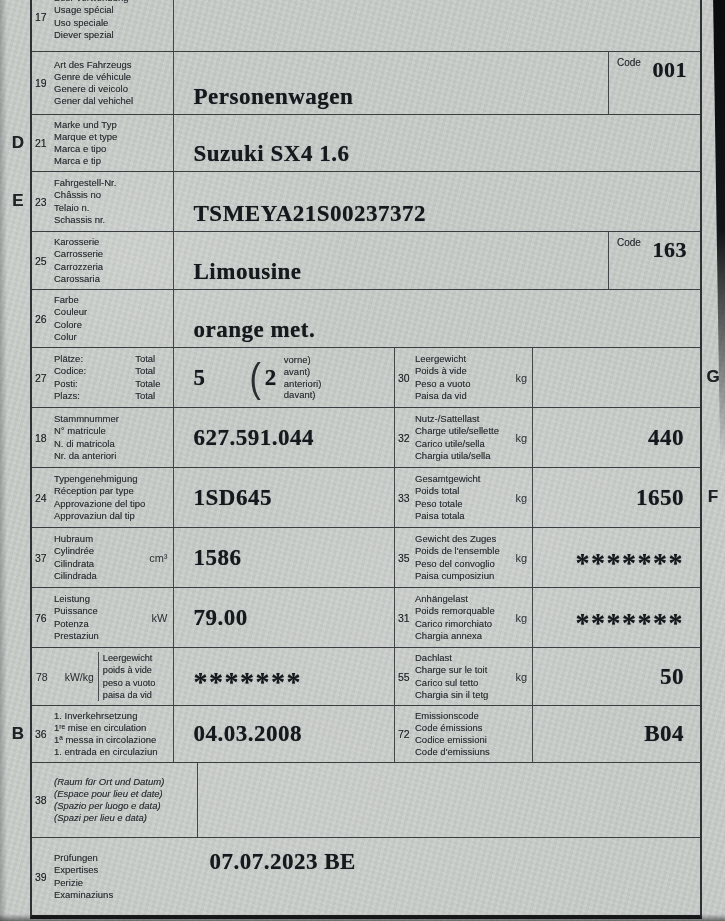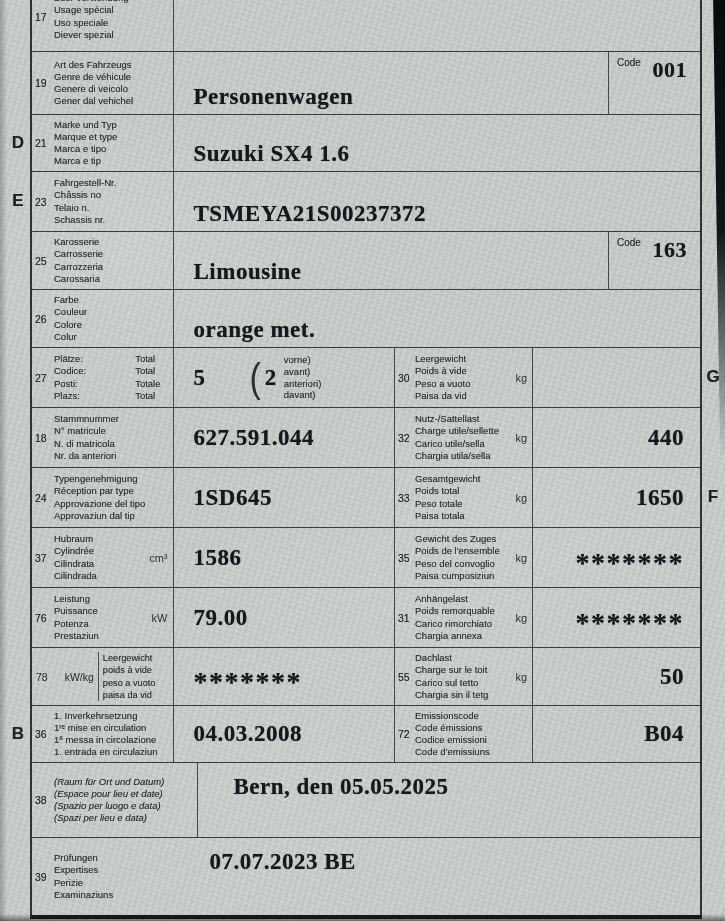--- a/index.html
+++ b/index.html
@@ -395,23 +395,20 @@
       <div class="row" style="height: 75px;">
         <div class="cell label-cell wide">
           <span class="rownum">38</span>
           <div class="lblstack italic">
             <div class="lbl">(Raum für Ort und Datum)</div>
             <div class="lbl">(Espace pour lieu et date)</div>
             <div class="lbl">(Spazio per luogo e data)</div>
             <div class="lbl">(Spazi per lieu e data)</div>
           </div>
         </div>
-        <div class="cell value-cell valign-top">
-          <span class="val">Bern, den 05.05.2025</span>
-        </div>
       </div>
       <div class="row last" style="height: 77px;">
         <div class="cell label-cell nodiv">
           <span class="rownum">39</span>
           <div class="lblstack">
             <div class="lbl">Prüfungen</div>
             <div class="lbl">Expertises</div>
             <div class="lbl">Perizie</div>
             <div class="lbl">Examinaziuns</div>
           </div>

